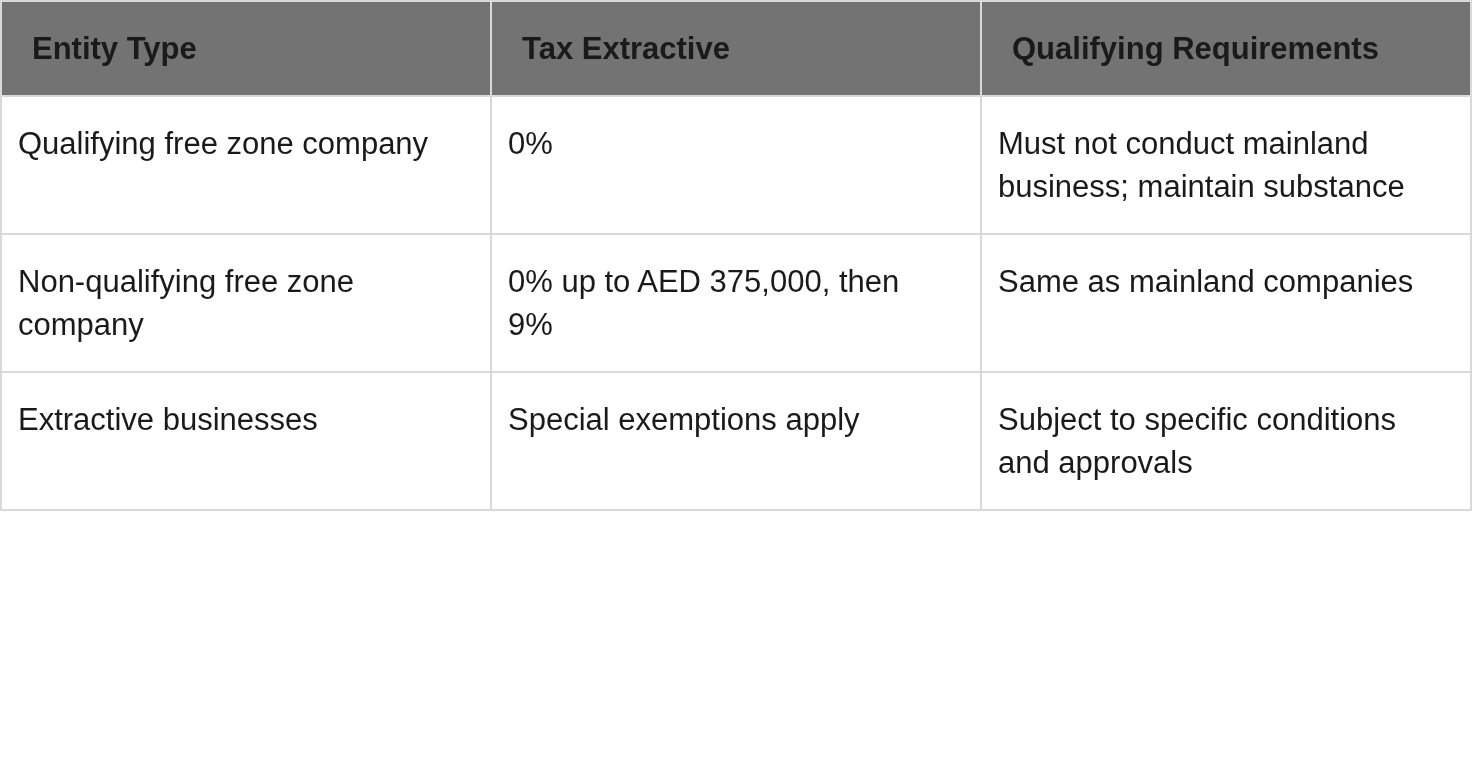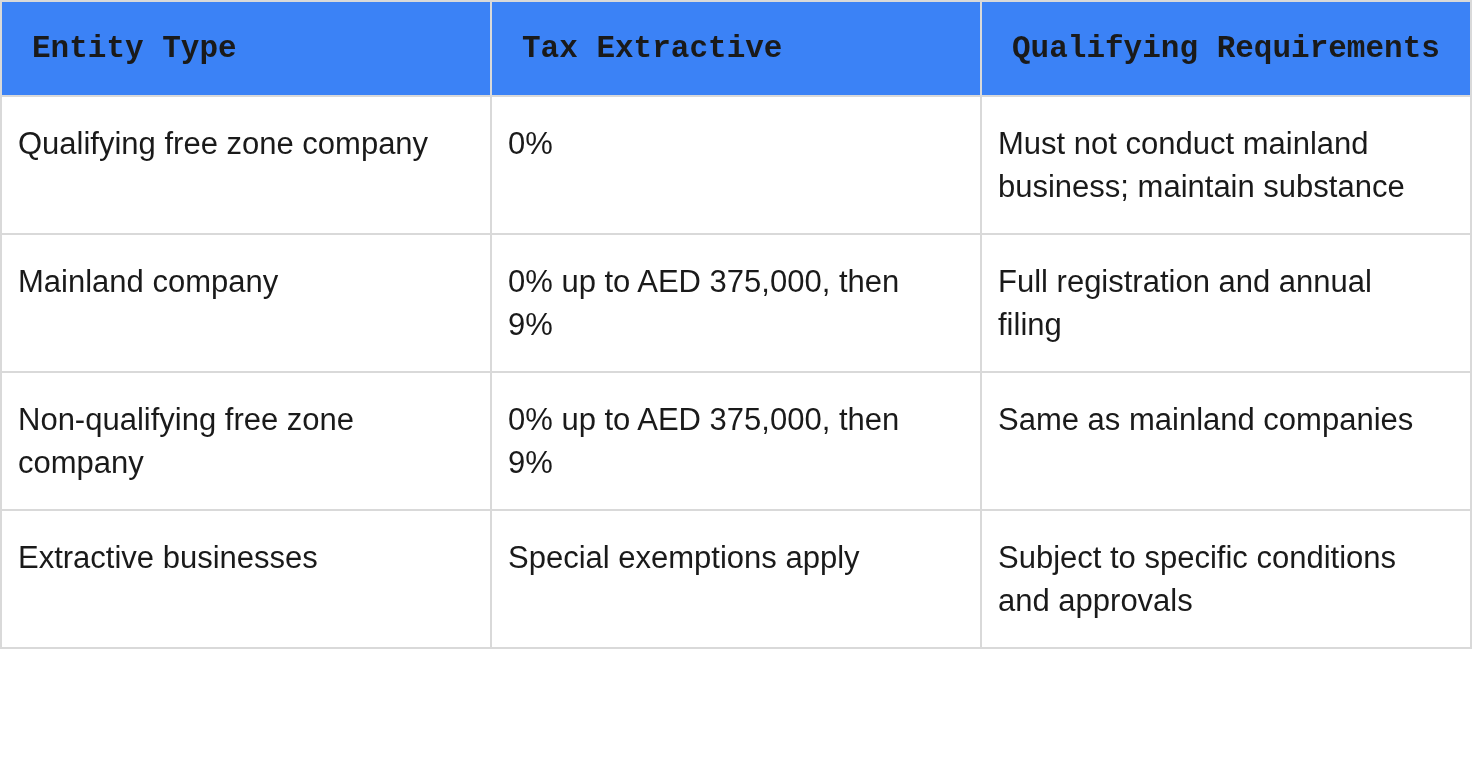--- a/index.html
+++ b/index.html
@@ -24,24 +24,23 @@
     box-sizing: border-box;
     border: 2px solid #d9d9d9;
     vertical-align: top;
     text-align: left;
     padding: 25px 30px;
     font-size: 31px;
     line-height: 43px;
     word-wrap: break-word;
   }
   .tax-table th {
-    background: #3b82f6;
+    background: #737373;
     font-weight: bold;
     height: 85px;
-    font-family: Liberation Mono, monospace;
   }
   .tax-table td {
     background: #ffffff;
     font-weight: normal;
     height: 137px;
     padding-left: 16px;
   }
 </style>
 </head>
 <body>
@@ -54,25 +53,20 @@
       <th>Qualifying Requirements</th>
     </tr>
   </thead>
   <tbody>
     <tr>
       <td>Qualifying free zone company</td>
       <td>0%</td>
       <td>Must not conduct mainland business; maintain substance</td>
     </tr>
     <tr>
-      <td>Mainland company</td>
-      <td>0% up to AED 375,000, then 9%</td>
-      <td>Full registration and annual filing</td>
-    </tr>
-    <tr>
       <td>Non-qualifying free zone company</td>
       <td>0% up to AED 375,000, then 9%</td>
       <td>Same as mainland companies</td>
     </tr>
     <tr>
       <td>Extractive businesses</td>
       <td>Special exemptions apply</td>
       <td>Subject to specific conditions and approvals</td>
     </tr>
   </tbody>

